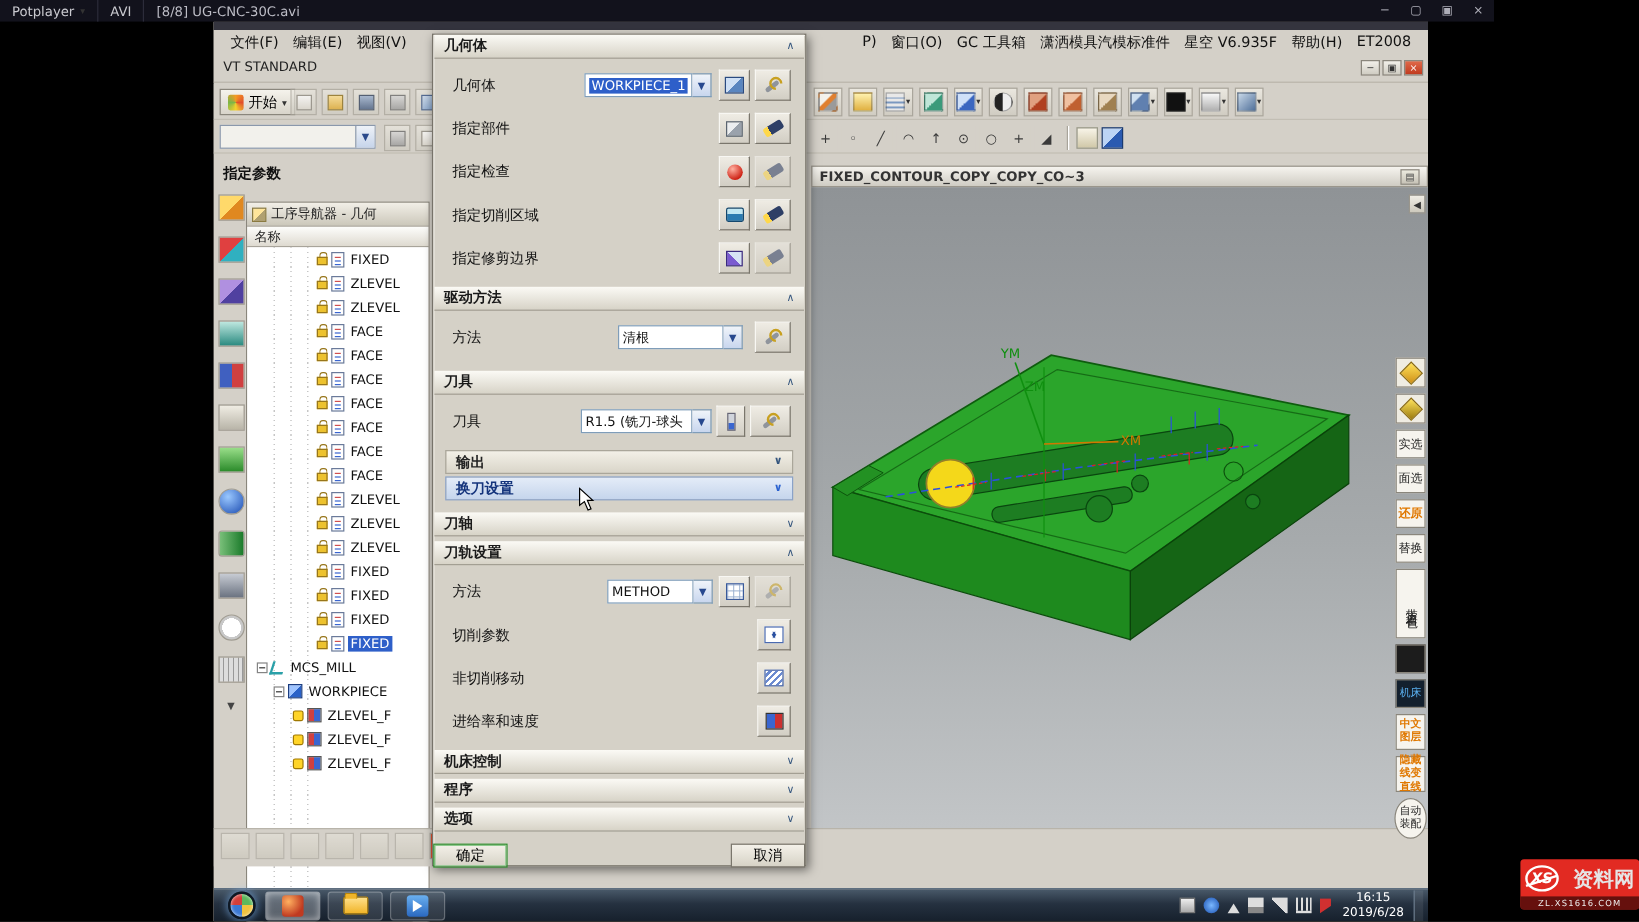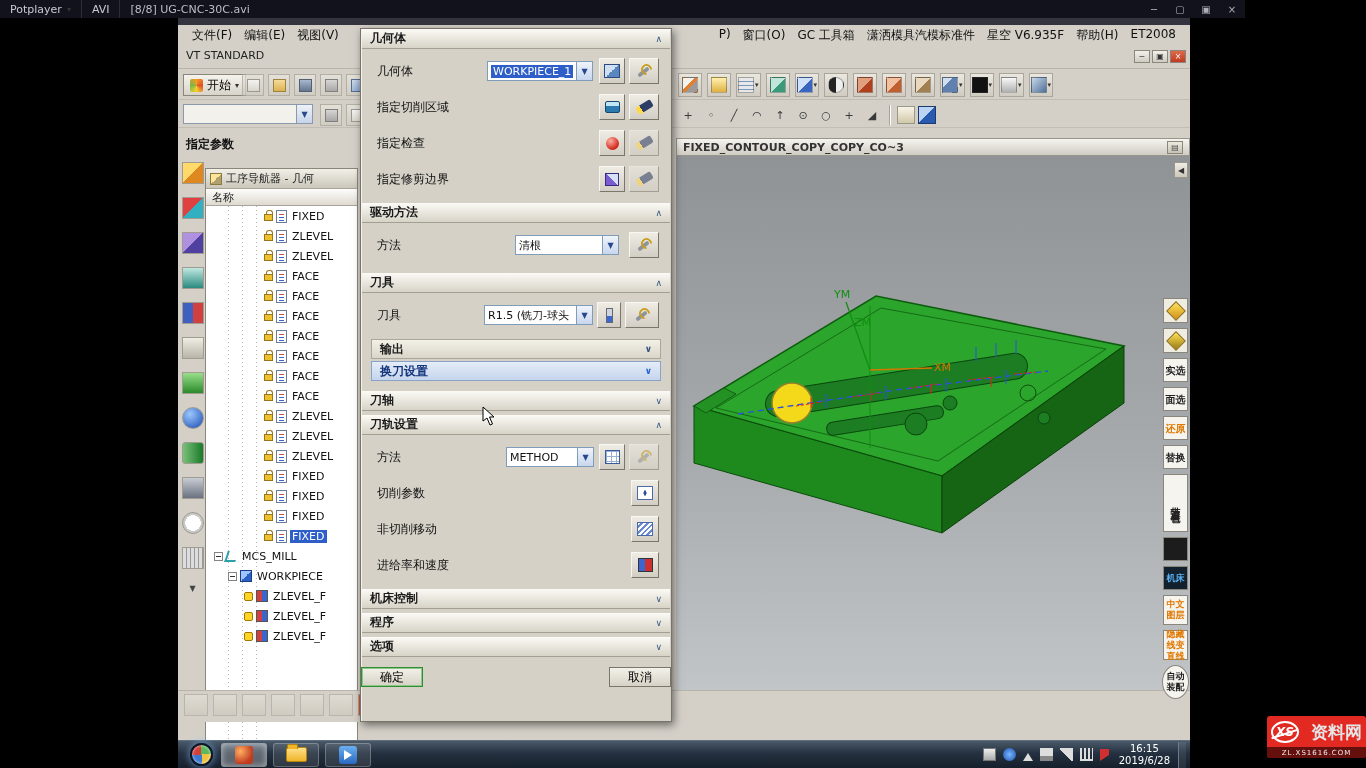--- a/index.html
+++ b/index.html
@@ -145,21 +145,21 @@
 .dbtn{width:62px;height:20px;display:flex;align-items:center;justify-content:center;font-size:12px;background:linear-gradient(#f4f1e9,#d6d2c6);border:1px solid #7a766c;}
 .dbtn.ok{border:1px solid #2f8f2f;box-shadow:inset 0 0 0 1px #8cc88c;}
 
 #vptitle{left:498px;top:120px;width:514px;height:18px;background:linear-gradient(#f6f4ef,#cfccc3);border:1px solid #9a968c;display:flex;align-items:center;font-size:11px;font-weight:bold;color:#333;padding:0 6px;}
 #vptitle .tbtn2{margin-left:auto;width:16px;height:13px;background:linear-gradient(#eceadf,#c6c2b6);border:1px solid #8a867c;font-size:8px;display:flex;align-items:center;justify-content:center;color:#444;}
 #viewport{left:498px;top:138px;width:514px;height:534px;background:linear-gradient(#8f9396,#a6aaac 55%,#c2c5c7);overflow:hidden;}
 #collapseL{left:996px;top:144px;width:14px;height:16px;background:linear-gradient(#f0ede5,#ccc8bc);border:1px solid #9a968c;font-size:8px;color:#333;display:flex;align-items:center;justify-content:center;z-index:30;}
 
 #rtcol{left:984px;top:280px;width:27px;display:flex;flex-direction:column;gap:5px;align-items:center;z-index:30;}
 .rt{width:25px;min-height:24px;background:#f6f4ee;border:1px solid #8a867c;display:flex;align-items:center;justify-content:center;font-size:10px;color:#222;text-align:center;}
-.rt .rtl{display:block;line-height:11px;font-weight:bold;}
+.rt .rtl{display:block;line-height:11px;}
 .rt.d1,.rt.d2{background:#efece2;position:relative;height:25px;}
 .rt.d1:after,.rt.d2:after{content:"";width:12px;height:12px;transform:rotate(45deg);border:1px solid #8a6a10;background:linear-gradient(135deg,#ffe259,#cf9018);}
 .rt.d2:after{background:linear-gradient(135deg,#ffe259,#9a7a10);}
 .rt.tx{height:24px;}
 .rt.vt{height:58px;writing-mode:vertical-rl;letter-spacing:2px;font-size:10px;}
 .rt.dk1{height:24px;background:#1c1c1c;}
 .rt.dk2{height:24px;background:#13202e;color:#5ab0f0;font-size:9px;}
 .rt.t2{height:30px;font-size:9px;padding:1px;}
 .rt.ac{color:#e07800;font-weight:bold;}
 .rt.cir{height:34px;width:27px;border-radius:50%;font-size:9px;}
@@ -549,36 +549,46 @@
         </div>
         <span class="dda">▼</span>
         <div class="ib" style="width:26px;margin-left:6px">
             <i class="ic-selgeo"></i>
           </div>
         <div class="ib" style="width:30px;margin-left:4px">
             <i class="ic-wrench"></i>
           </div>
       </div>
       <div class="drow">
+        <span class="dlabel">指定部件</span>
+        <span class="fgrow"></span>
+        <div class="ib" style="width:26px">
+            <i class="ic-cube"></i>
+          </div>
+        <div class="ib" style="width:30px;margin-left:4px">
+            <i class="ic-flash"></i>
+          </div>
+      </div>
+      <div class="drow">
+        <span class="dlabel">指定检查</span>
+        <span class="fgrow"></span>
+        <div class="ib" style="width:26px">
+            <i class="ic-ball"></i>
+          </div>
+        <div class="ib off" style="width:30px;margin-left:4px">
+            <i class="ic-flash"></i>
+          </div>
+      </div>
+      <div class="drow">
         <span class="dlabel">指定切削区域</span>
         <span class="fgrow"></span>
         <div class="ib" style="width:26px">
             <i class="ic-cutarea"></i>
           </div>
         <div class="ib" style="width:30px;margin-left:4px">
-            <i class="ic-flash"></i>
-          </div>
-      </div>
-      <div class="drow">
-        <span class="dlabel">指定检查</span>
-        <span class="fgrow"></span>
-        <div class="ib" style="width:26px">
-            <i class="ic-ball"></i>
-          </div>
-        <div class="ib off" style="width:30px;margin-left:4px">
             <i class="ic-flash"></i>
           </div>
       </div>
       <div class="drow">
         <span class="dlabel">指定修剪边界</span>
         <span class="fgrow"></span>
         <div class="ib" style="width:26px">
             <i class="ic-trim"></i>
           </div>
         <div class="ib off" style="width:30px;margin-left:4px">

